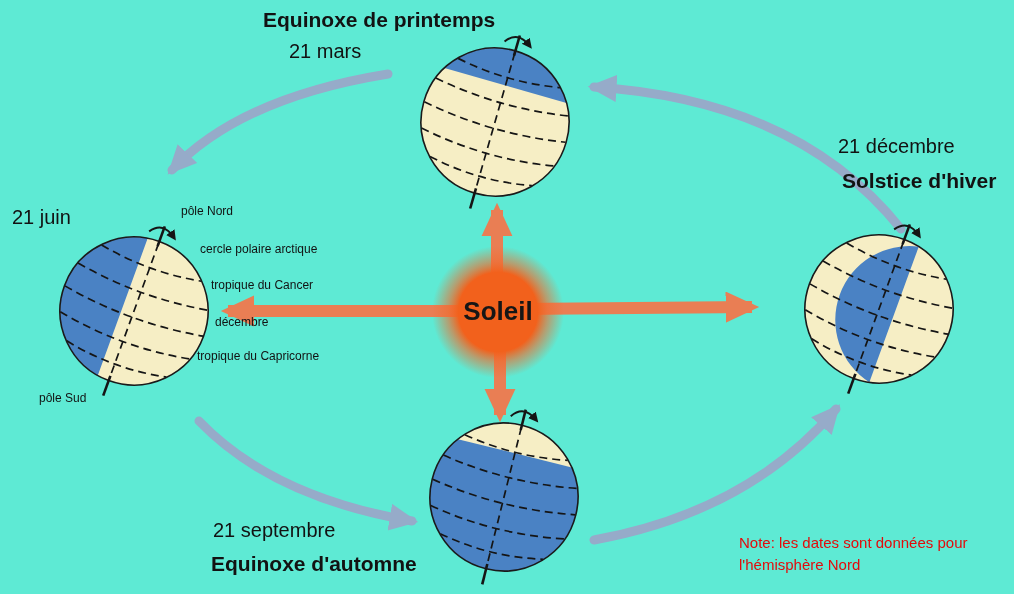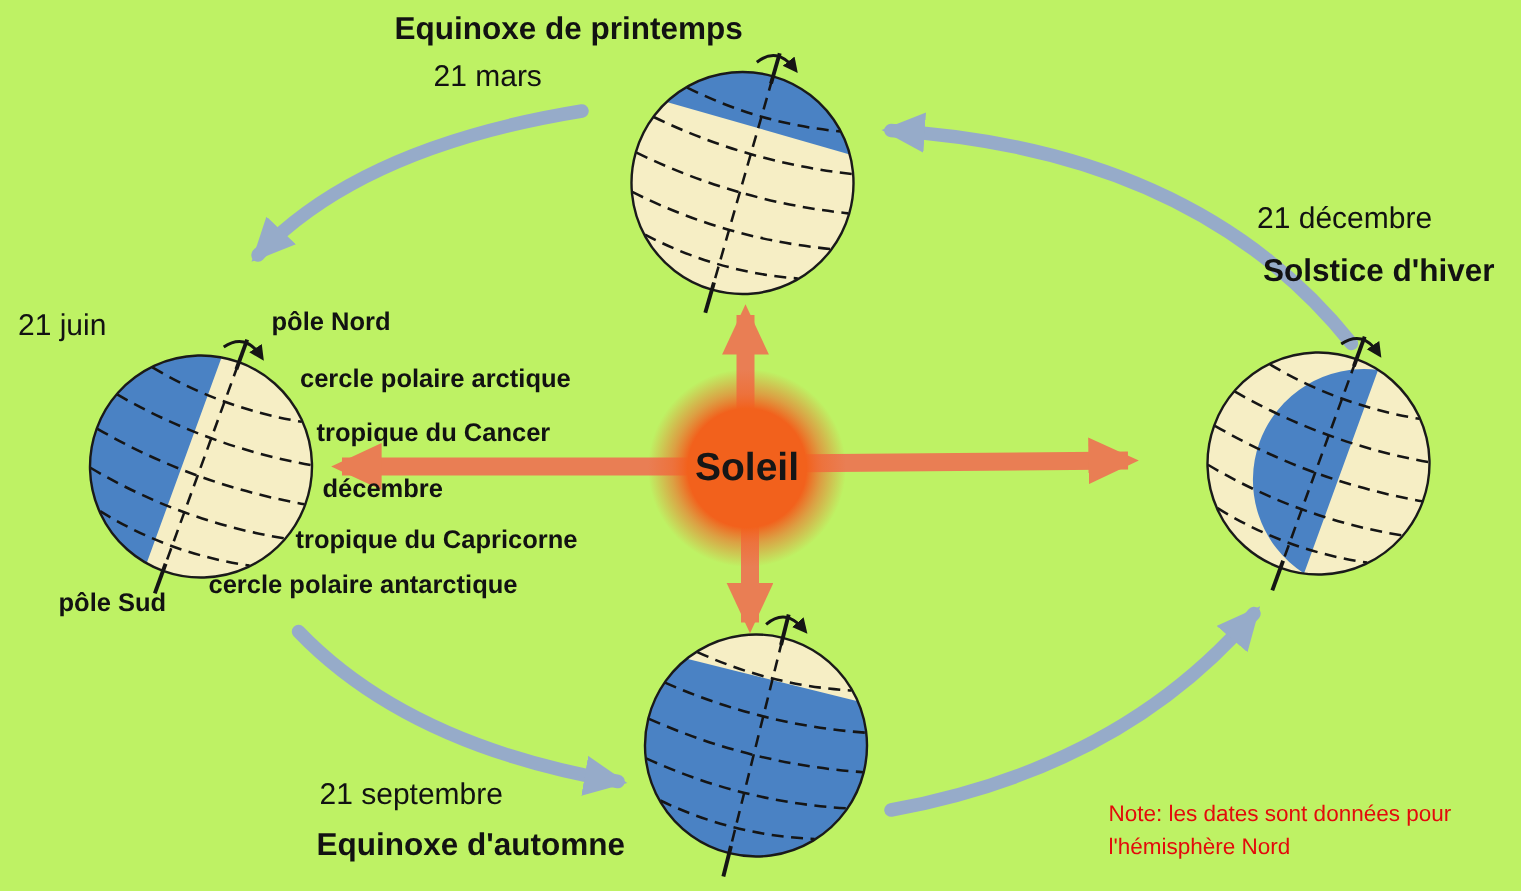--- a/index.html
+++ b/index.html
@@ -1,29 +1,29 @@
 <!DOCTYPE html>
 <html><head>
 <meta charset="utf-8">
 <style>
   html, body { margin: 0; padding: 0; background: #c9c9c9; }
   .stage {
     position: relative;
     width: 1014px;
     height: 594px;
-    background: #bef264;
+    background: #5eead4;
     overflow: hidden;
     font-family: "Liberation Sans", sans-serif;
     color: #121212;
   }
   .stage > svg { position: absolute; left: 0; top: 0; }
   .lbl { position: absolute; white-space: nowrap; line-height: 1.15; }
   .title { font-size: 21px; font-weight: bold; }
   .date  { font-size: 20px; text-align: center; }
-  .feat  { font-size: 17px; font-weight: bold; }
+  .feat  { font-size: 12px; }
   .sun-label { font-size: 26px; font-weight: bold; width: 140px; text-align: center; color: #161616; }
   .note { font-size: 15px; color: #e30b0b; line-height: 1.45; }
 </style>
 </head>
 <body>
 
 <div class="stage">
 
   <svg width="1014" height="594" viewBox="0 0 1014 594">
     <defs>
@@ -115,21 +115,20 @@
   <div class="lbl date" style="left:12px;top:206px">21 juin</div>
 
   <div class="lbl date" style="left:213px;top:519px">21 septembre</div>
   <div class="lbl title" style="left:211px;top:552px">Equinoxe d'automne</div>
 
   <div class="lbl feat" style="left:181px;top:205px">pôle Nord</div>
   <div class="lbl feat" style="left:200px;top:243px">cercle polaire arctique</div>
   <div class="lbl feat" style="left:211px;top:279px">tropique du Cancer</div>
   <div class="lbl feat" style="left:215px;top:316px">décembre</div>
   <div class="lbl feat" style="left:197px;top:350px">tropique du Capricorne</div>
-  <div class="lbl feat" style="left:139px;top:380px">cercle polaire antarctique</div>
   <div class="lbl feat" style="left:39px;top:392px">pôle Sud</div>
 
   <div class="lbl note" style="left:739px;top:532px">
     <div>Note: les dates sont données pour</div>
     <div>l'hémisphère Nord</div>
   </div>
 
   <div class="lbl sun-label" style="left:428px;top:297px">Soleil</div>
 
 </div>

